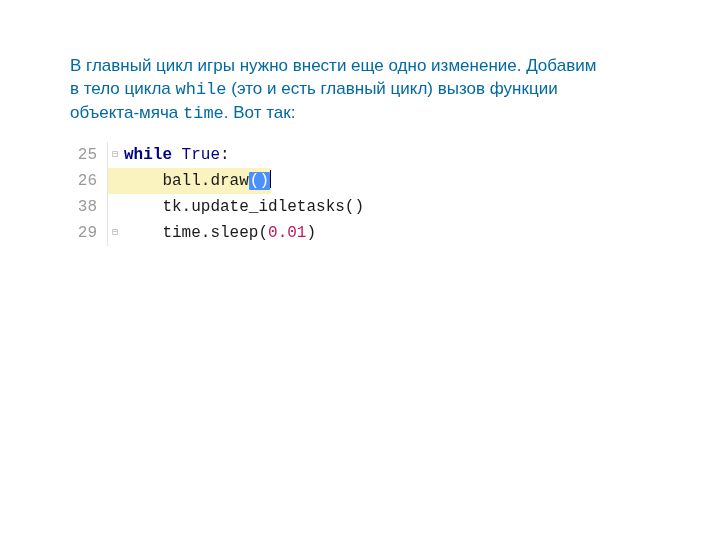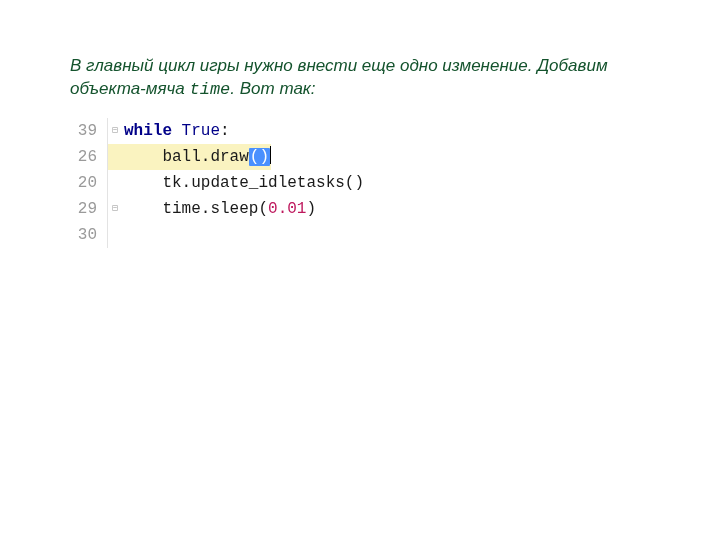--- a/index.html
+++ b/index.html
@@ -12,22 +12,21 @@
     color: #000;
   }
   .page {
     padding: 55px 70px 0 70px;
     box-sizing: border-box;
   }
   .prose {
     font-size: 17px;
     line-height: 1.35;
     max-width: 560px;
-    color: #14532d;
-    font-style: italic;
+    color: #0369a1;
   }
   .prose p {
     margin: 0;
   }
   .mono {
     font-family: "Courier New", Courier, monospace;
     font-size: 17px;
   }
   .editor {
     margin-top: 16px;
@@ -91,41 +90,40 @@
 </head>
 <body>
 
 <div class="page">
 
   <div class="prose">
     <p>
       <span>В главный цикл игры нужно внести еще одно изменение. Добавим</span>
     </p>
     <p>
+      <span>в тело цикла </span><span class="mono">while</span><span>  (это и есть главный цикл) вызов функции</span>
+    </p>
+    <p>
       <span>объекта-мяча </span><span class="mono">time</span><span>. Вот так:</span>
     </p>
   </div>
 
   <div class="editor" id="editor">
     
   <div class="line">
-        <div class="gutter">39</div>
+        <div class="gutter">25</div>
         <div class="fold">⊟</div>
         <div class="codecell"><span class="kw">while </span><span class="bkw">True</span><span class="plain">:</span></div>
       </div><div class="line hl">
         <div class="gutter">26</div>
         <div class="fold"></div>
         <div class="codecell">    <span class="plain">ball.draw</span><span class="hlspan">()</span><span class="caret"></span></div>
       </div><div class="line">
-        <div class="gutter">20</div>
+        <div class="gutter">38</div>
         <div class="fold"></div>
         <div class="codecell">    <span class="plain">tk.update_idletasks()</span></div>
       </div><div class="line">
         <div class="gutter">29</div>
         <div class="fold">⊟</div>
         <div class="codecell">    <span class="plain">time.sleep(</span><span class="num">0.01</span><span class="plain">)</span></div>
-      </div><div class="line">
-        <div class="gutter">30</div>
-        <div class="fold"></div>
-        <div class="codecell"></div>
       </div></div>
 
 </div>
 
 </body></html>

